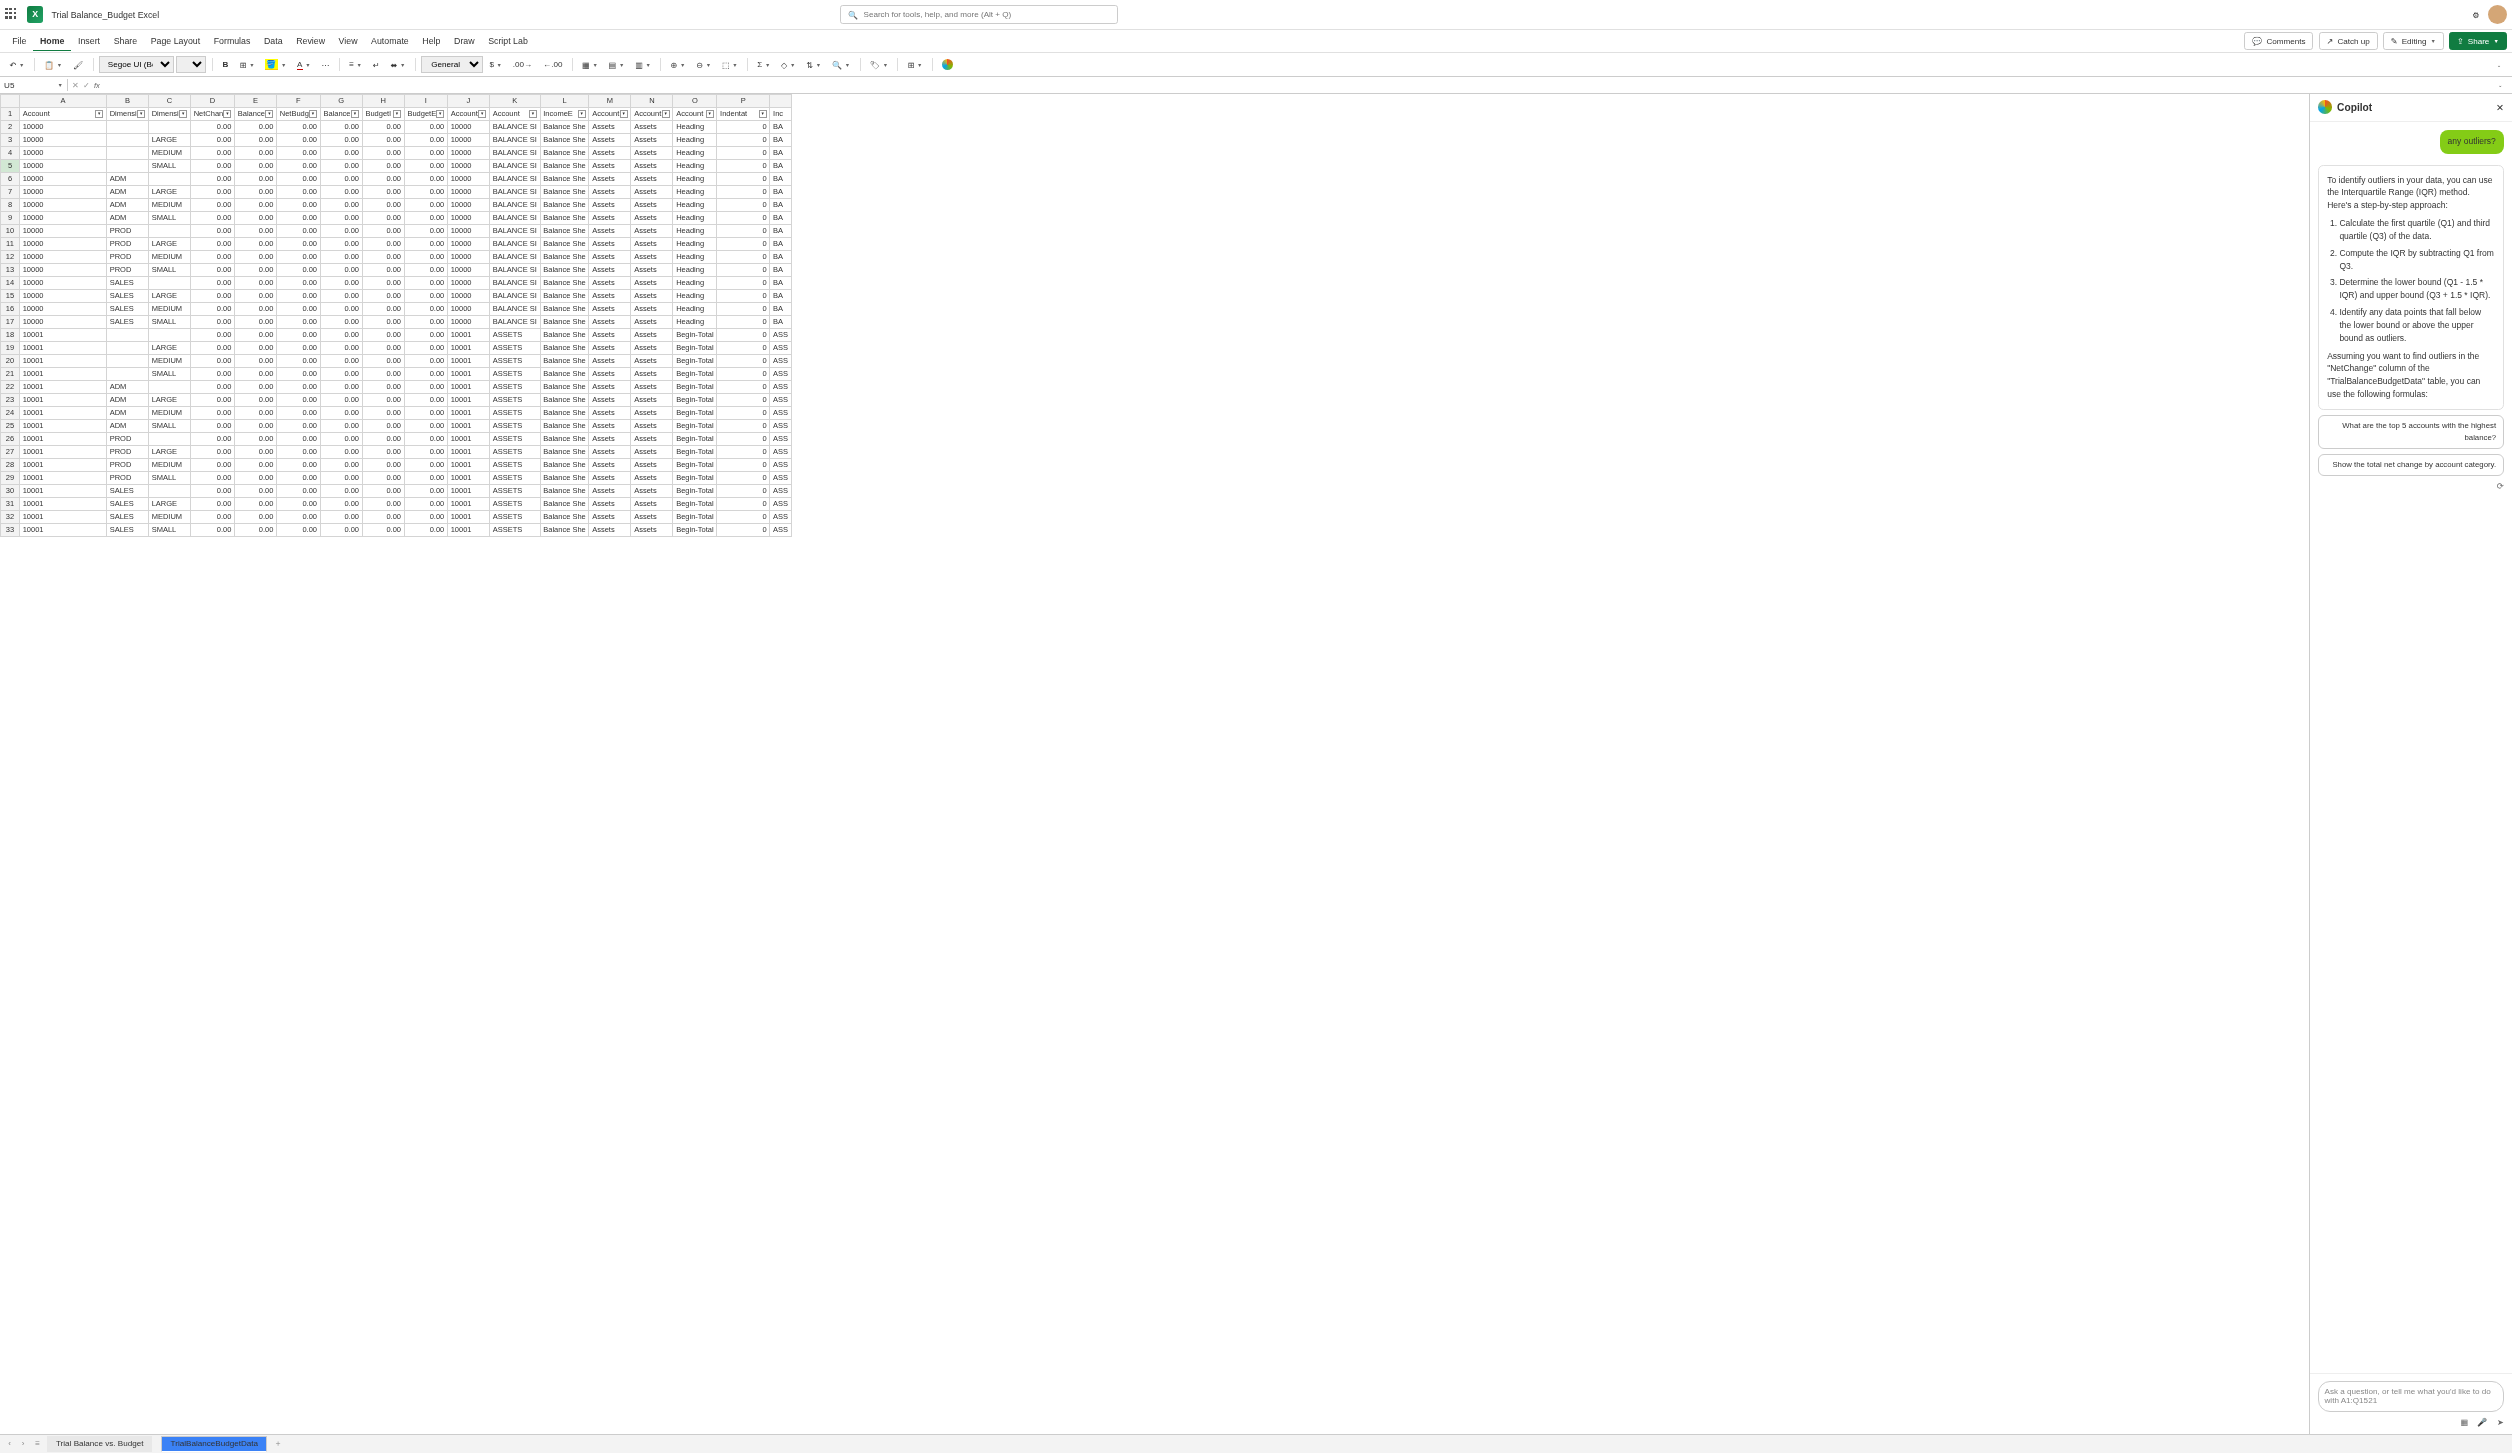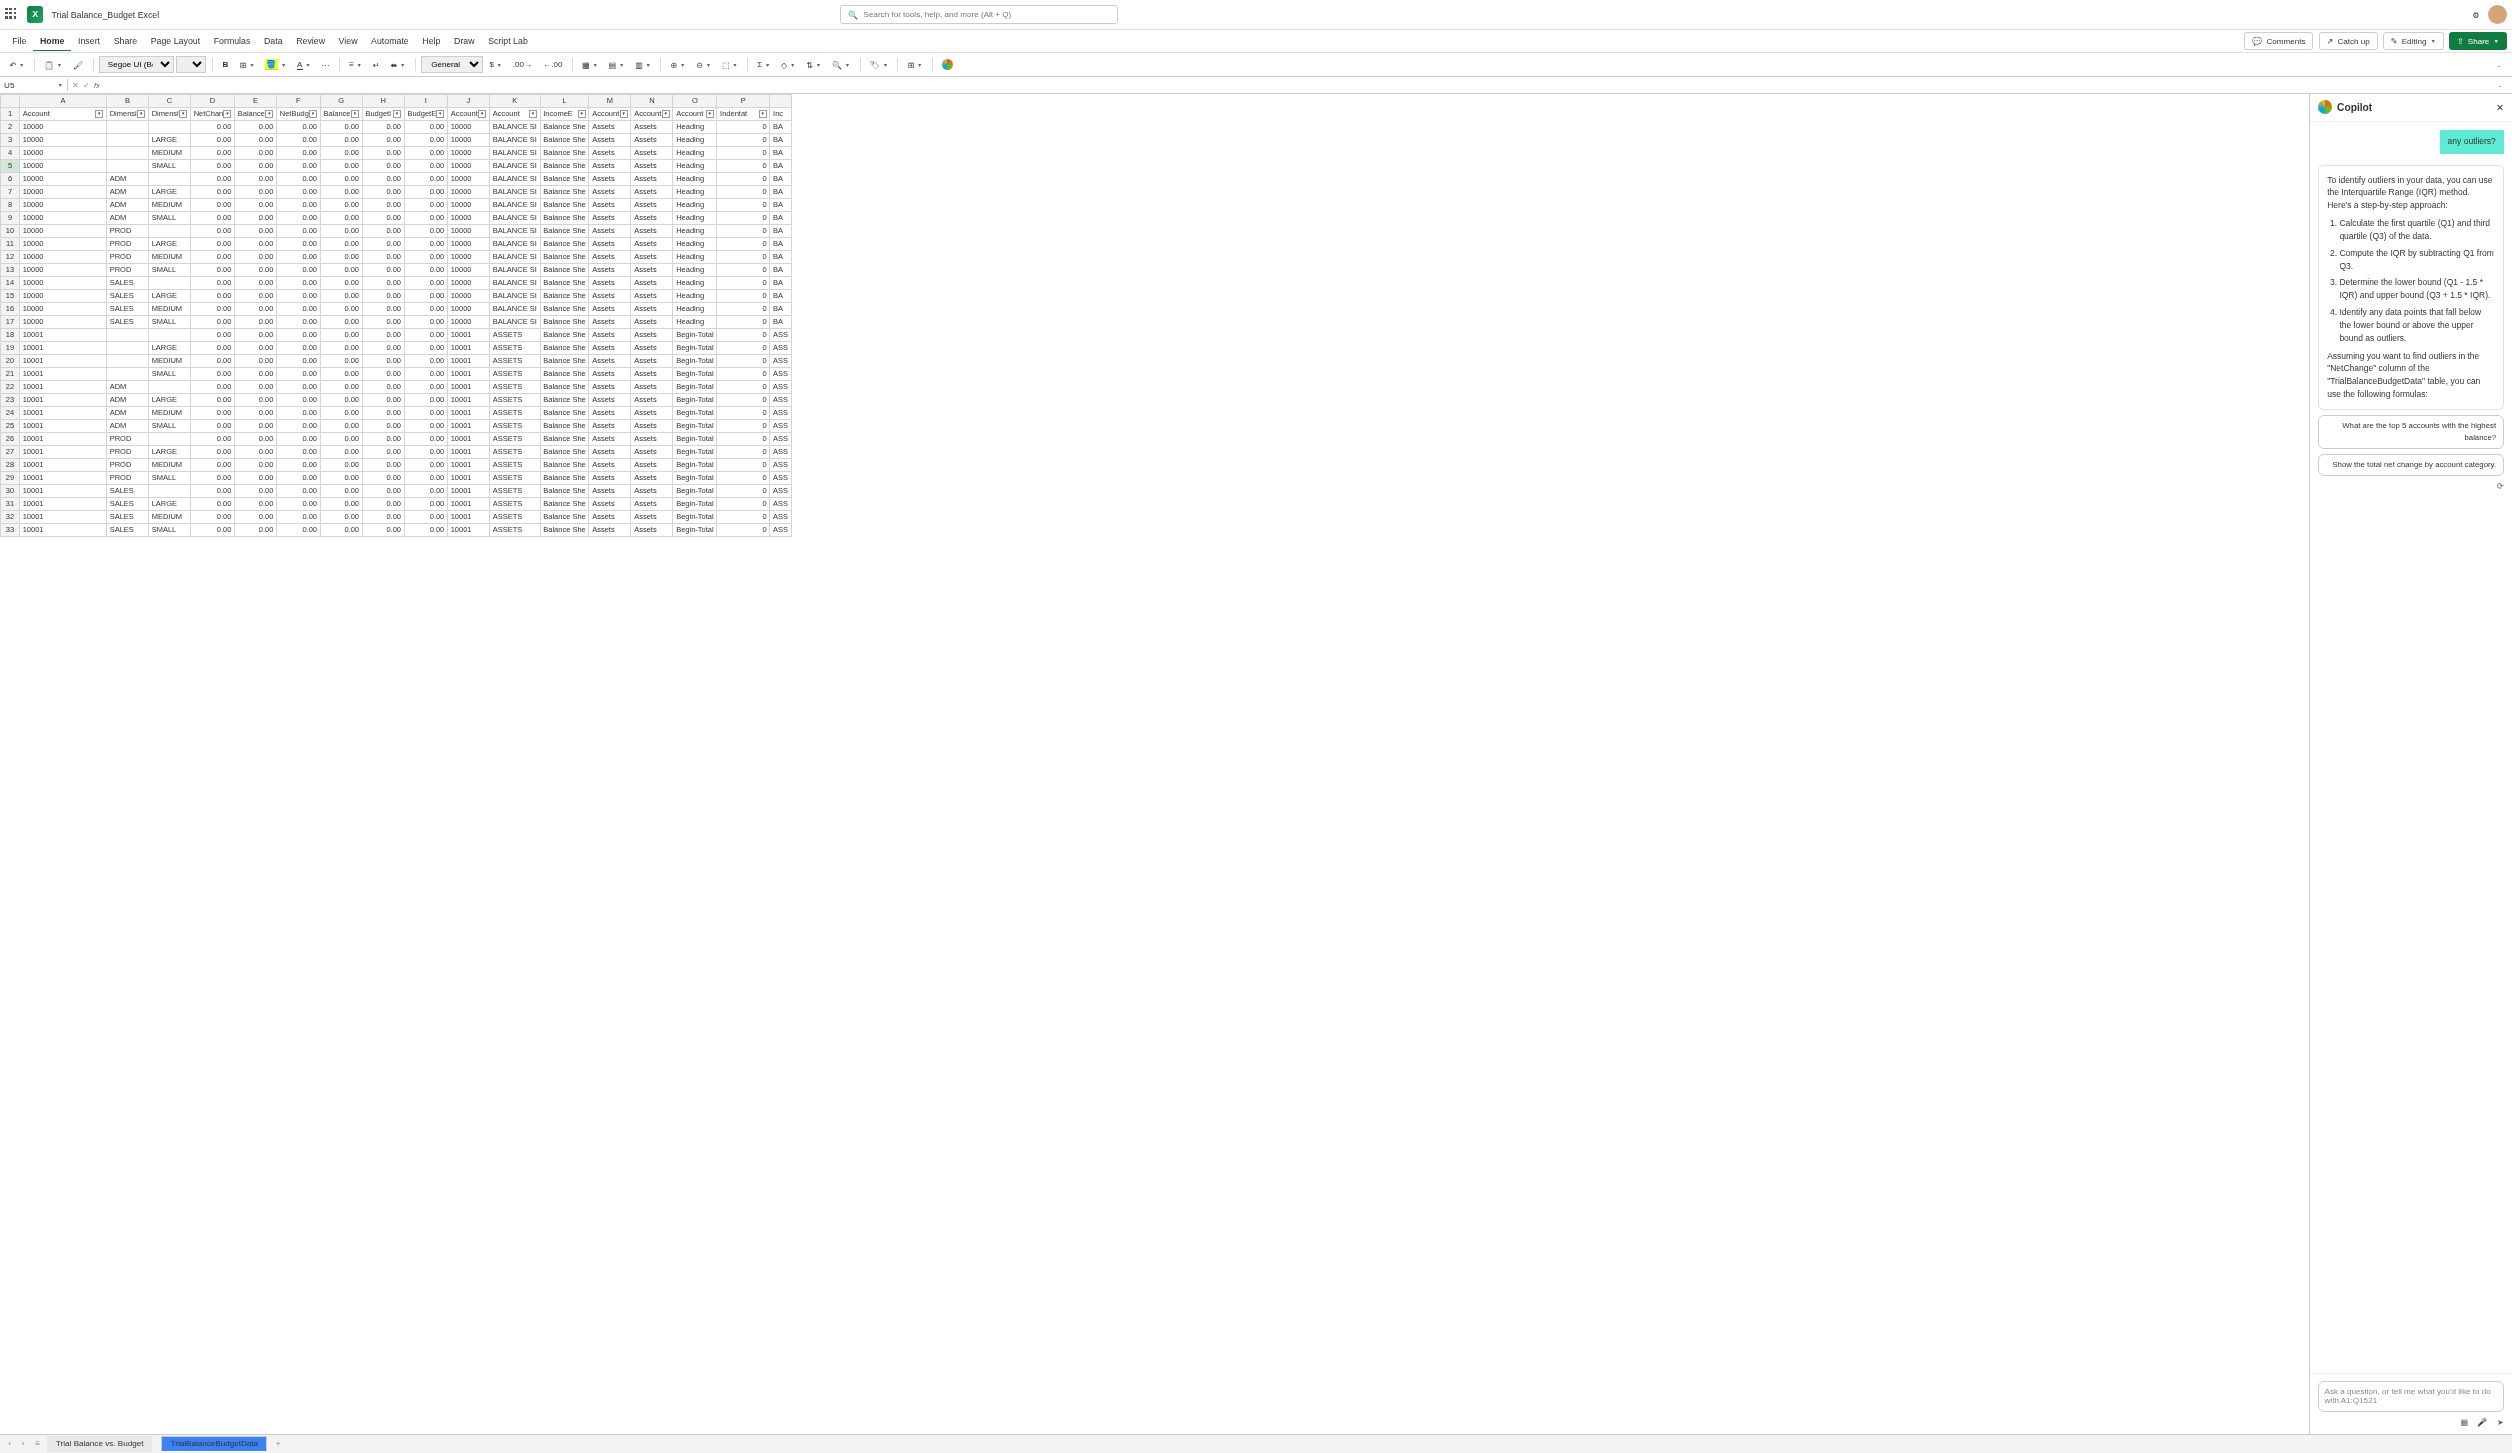--- a/index.html
+++ b/index.html
@@ -60,28 +60,28 @@
 .sheet-nav { padding: 1.4px 4.1px; color: #888; cursor: pointer; }
 .sheet-tab { padding: 2.7px 8.1px; font-size: 8.1px; border: 0.7px solid transparent; cursor: pointer; background:#e8e8e8;}
 .sheet-tab.active { background: #3b82f6; border-color: #ccc; border-bottom-color: #fff; }
 
 
 .cp-header { display: flex; align-items: center; gap: 5.4px; padding: 6.8px 8.1px; border-bottom: 0.7px solid #eee; }
 .cp-logo { width: 13.6px; height: 13.6px; border-radius: 50%; background: conic-gradient(#f25022,#7fba00,#00a4ef,#ffb900); }
 .cp-title { font-size: 10.2px; font-weight: 600; }
 .cp-close { margin-left: auto; cursor: pointer; font-size: 9.5px; }
 .cp-body { flex: 1; overflow: auto; padding: 8.1px; font-size: 8.5px; line-height: 1.5; }
-.cp-user-msg { background: #5eead4; padding: 5.4px 8.1px; border-radius: 1px; margin-left: auto; width: fit-content; margin-bottom: 11px; }
+.cp-user-msg { background: #84cc16; padding: 5.4px 8.1px; border-radius: 8px; margin-left: auto; width: fit-content; margin-bottom: 11px; }
 .cp-card { border: 0.7px solid #e0e0e0; border-radius: 5.4px; padding: 8.1px; }
 .cp-card ol { padding-left: 12.2px; margin: 5.4px 0; }
 .cp-card li { margin-bottom: 4.1px; }
 .cp-suggest { border: 0.7px solid #ccc; border-radius: 6px; padding: 4.1px 6.8px; margin-top: 5.4px; font-size: 7.8px; cursor: pointer; text-align:right; }
 .cp-refresh { text-align: right; margin: 4.1px 0; color:#666; cursor:pointer; }
 .cp-input-row { border-top: 0.7px solid #eee; padding: 6.8px 8.1px; }
-.cp-input { border: 0.7px solid #ccc; border-radius: 6px; padding: 5.4px; font-size: 8.1px; width: 100%; min-height: 31px; color:#888; }
+.cp-input { border: 0.7px solid #ccc; border-radius: 12px; padding: 5.4px; font-size: 8.1px; width: 100%; min-height: 31px; color:#888; }
 .cp-input-icons { display:flex; gap:9.5px; justify-content:flex-end; margin-top:5.4px; color:#666; }
 </style>
 </head>
 <body>
 
 <div class="titlebar">
   <div class="app-launcher">
     <span></span>
       <span></span>
       <span></span>

